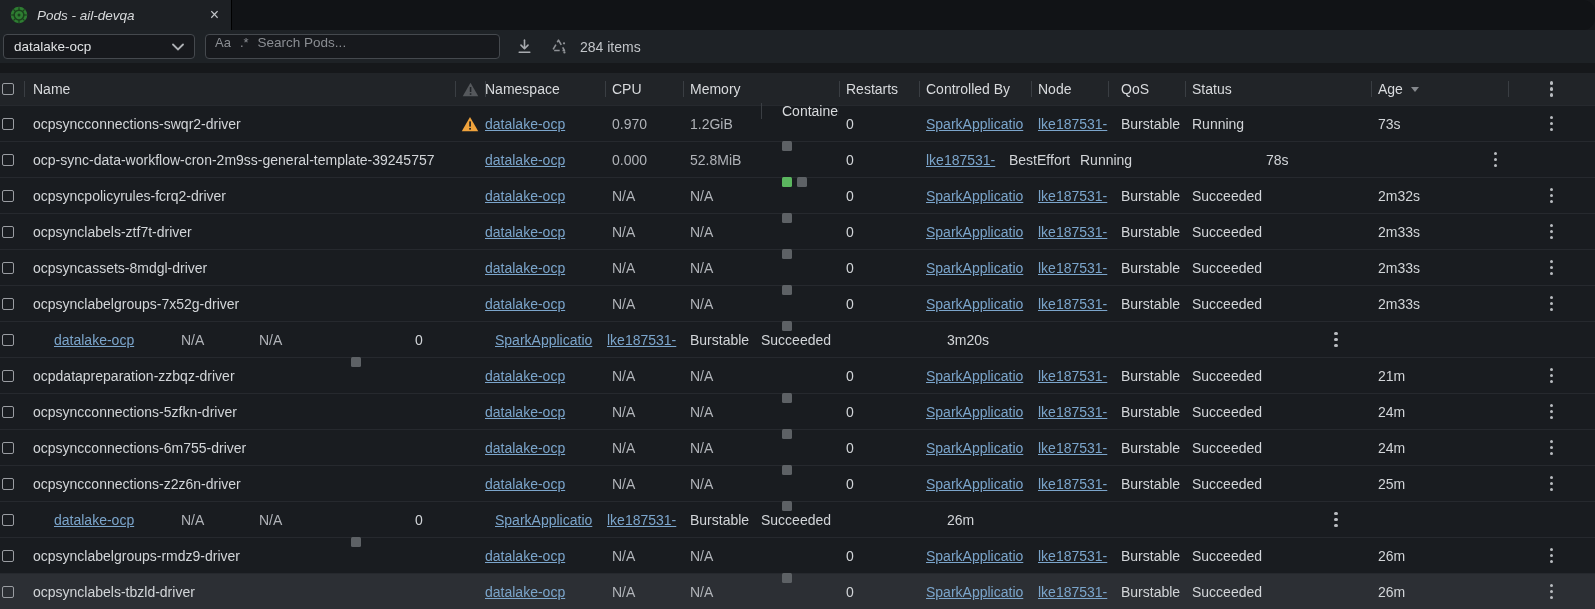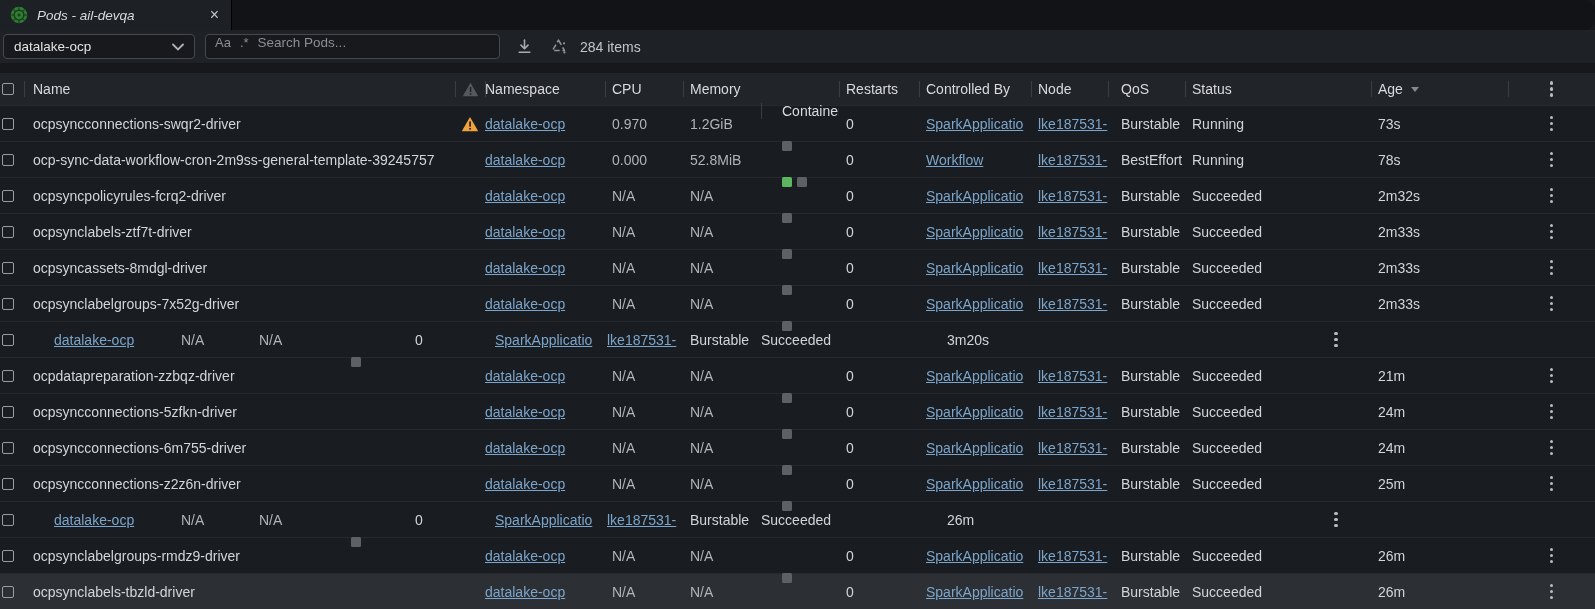--- a/index.html
+++ b/index.html
@@ -255,23 +255,20 @@
     <div class="cell c-ns">
         <a class="link">datalake-ocp</a>
       </div>
     <div class="cell c-cpu muted">0.000</div>
     <div class="cell c-mem muted">52.8MiB</div>
     <div class="cell c-cont">
         <span class="sq green"></span>
         <span class="sq gray"></span>
       </div>
     <div class="cell c-rst">0</div>
-    <div class="cell c-cb">
-        <a class="link">Workflow</a>
-      </div>
     <div class="cell c-node">
         <a class="link">lke187531-</a>
       </div>
     <div class="cell c-qos">BestEffort</div>
     <div class="cell c-status">Running</div>
     <div class="cell c-age">78s</div>
     <div class="cell c-menu">
         <span class="kebab">
           <i></i>
           <i></i>

